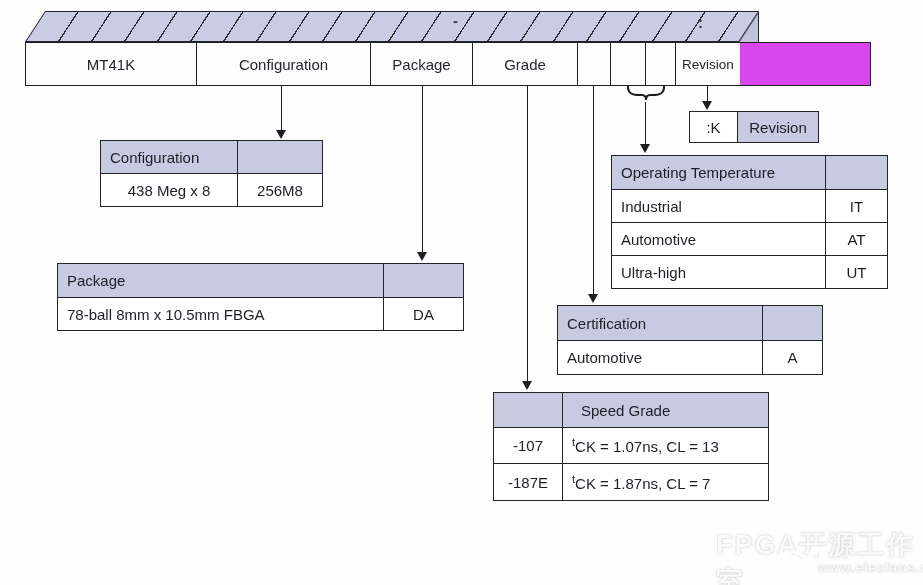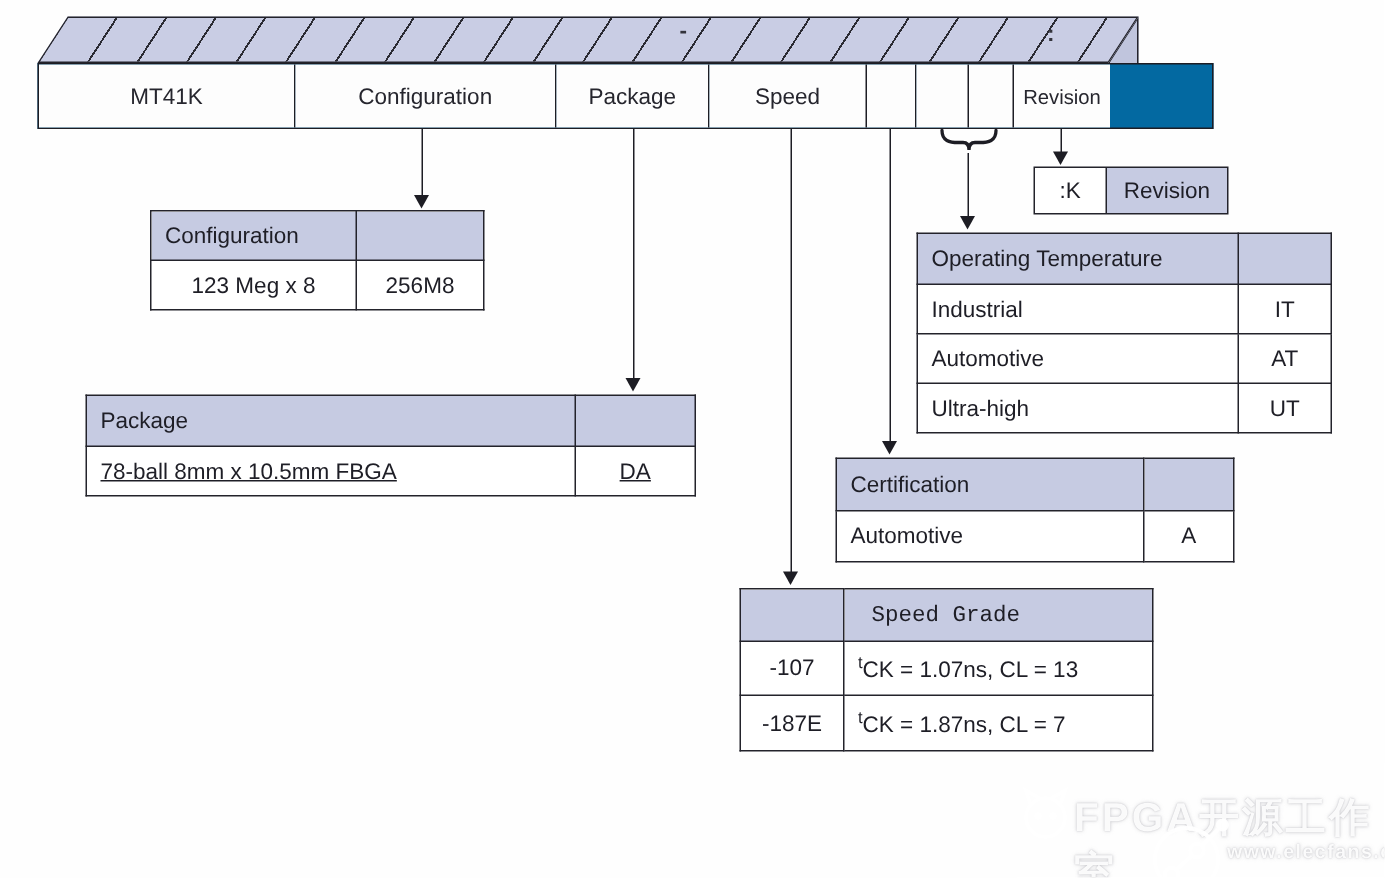--- a/index.html
+++ b/index.html
@@ -18,22 +18,22 @@
     transform:skewX(-33deg); transform-origin:0 100%;
     background-image:repeating-linear-gradient(90deg,
       transparent 0px, transparent 31.5px, #2b2b33 31.5px, #2b2b33 33px);
   }
   .bar-side {
     position:absolute; left:739px; top:42px; width:20px; height:44px;
     background:#c0c5dd; border:1.6px solid #23232b;
     transform:skewY(-57deg); transform-origin:0 0;
   }
   .bar-front {
-    position:absolute; left:25px; top:42px; width:784px; height:44px;
-    background:#0369a1; border:1.8px solid #1d1d24; display:flex;
+    position:absolute; left:25px; top:42px; width:846px; height:44px;
+    background:#d946ef; border:1.8px solid #1d1d24; display:flex;
   }
   .bar-cell {
     border-right:1.6px solid #1d1d24;
     display:flex; align-items:center; justify-content:center;
     font-size:15px; color:#26262e; background:#fdfdfd;
   }
   .bar-cell:last-child { border-right:none; font-size:13.5px; }
   .top-sep { position:absolute; font-size:15px; font-weight:bold; color:#33333b; z-index:3; }
 
   
@@ -73,21 +73,21 @@
 
   <div class="bar-top"></div>
   <div class="bar-side"></div>
   <span class="top-sep" style="left:453px; top:12px;">-</span>
   <span class="top-sep" style="left:698px; top:14px;">:</span>
 
   <div class="bar-front">
     <div class="bar-cell" style="width:171px;">MT41K</div>
     <div class="bar-cell" style="width:174px;">Configuration</div>
     <div class="bar-cell" style="width:102px;">Package</div>
-    <div class="bar-cell" style="width:105px;">Speed</div>
+    <div class="bar-cell" style="width:105px;">Grade</div>
     <div class="bar-cell" style="width:33px;"></div>
     <div class="bar-cell" style="width:35px;"></div>
     <div class="bar-cell" style="width:30px;"></div>
     <div class="bar-cell" style="width:64px;">Revision</div>
   </div>
 
   <div class="vline" style="left:281px; top:86px; height:46px;"></div>
   <div class="ahead" style="left:276px; top:130px;"></div>
 
   <div class="vline" style="left:422px; top:86px; height:168px;"></div>
@@ -113,33 +113,33 @@
     <div class="rcell" style="width:80px; background:#c6cbe2;">Revision</div>
   </div>
 
   <table class="dtab" style="left:100px; top:140px;">
     <tbody>
         <tr style="height:33px;">
       <td class="hdr cell-left" style="width:137px;">Configuration</td>
       <td class="hdr" style="width:85px;"></td>
     </tr>
     <tr style="height:33px;">
-      <td class="cell-center">123 Meg x 8</td>
+      <td class="cell-center">438 Meg x 8</td>
       <td class="cell-center">256M8</td>
     </tr>
   </tbody>
     </table>
 
   <table class="dtab" style="left:57px; top:263px;">
     <tbody>
         <tr style="height:34px;">
       <td class="hdr cell-left" style="width:326px;">Package</td>
       <td class="hdr" style="width:80px;"></td>
     </tr>
-    <tr style="height:33px;text-decoration:underline;">
+    <tr style="height:33px;">
       <td class="cell-left">78-ball 8mm x 10.5mm FBGA</td>
       <td class="cell-center">DA</td>
     </tr>
   </tbody>
     </table>
 
   <table class="dtab" style="left:557px; top:305px;">
     <tbody>
         <tr style="height:35px;">
       <td class="hdr cell-left" style="width:205px;">Certification</td>
@@ -170,21 +170,21 @@
       <td class="cell-left">Ultra-high</td>
       <td class="cell-center">UT</td>
     </tr>
   </tbody>
     </table>
 
   <table class="dtab" style="left:493px; top:392px;">
     <tbody>
         <tr style="height:35px;">
       <td class="hdr" style="width:69px;"></td>
-      <td class="hdr cell-left" style="width:206px; padding-left:18px;font-family:Liberation Mono, monospace;">Speed Grade</td>
+      <td class="hdr cell-left" style="width:206px; padding-left:18px;">Speed Grade</td>
     </tr>
     <tr style="height:36px;">
       <td class="cell-center">-107</td>
       <td class="cell-left"><sup class="tsup">t</sup><span>CK = 1.07ns, CL = 13</span></td>
     </tr>
     <tr style="height:37px;">
       <td class="cell-center">-187E</td>
       <td class="cell-left"><sup class="tsup">t</sup><span>CK = 1.87ns, CL = 7</span></td>
     </tr>
   </tbody>

